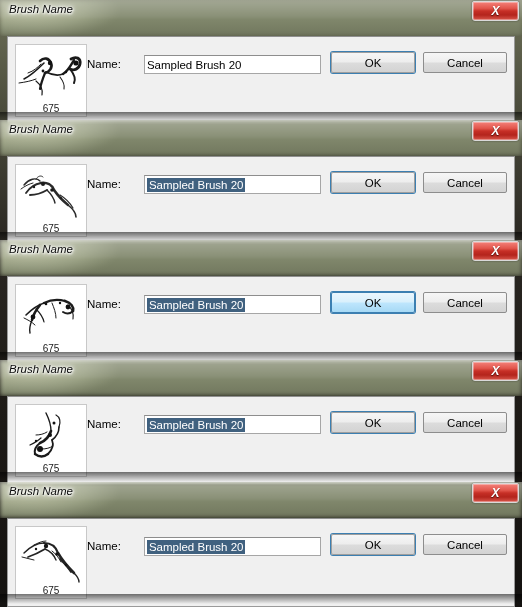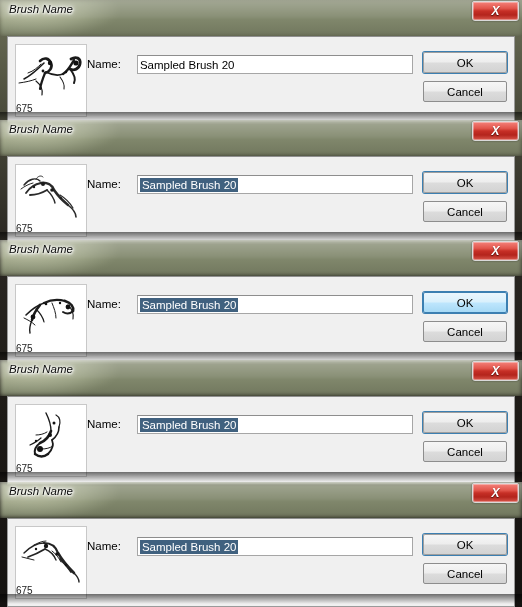--- a/index.html
+++ b/index.html
@@ -97,39 +97,39 @@
     background:#fff;
     border:1px solid #c8c8c8;
     box-sizing:border-box;
     position:relative;
     flex:0 0 auto;
     overflow:hidden;
   }
   .thumb svg{position:absolute;left:0;top:0;}
   .thumb-label{
     position:absolute;bottom:2px;left:0;right:0;
-    text-align:left;font-size:10px;color:#222;
+    text-align:center;font-size:10px;color:#222;
   }
 
   
   .form{
     flex:1 1 auto;
     display:flex;
     align-items:flex-start;
     padding-left:0;
     padding-top:11px;
   }
   .name-label{
     font-size:11.5px;color:#000;
     padding-top:3px;
     white-space:nowrap;
   }
   .name-input{
     flex:1 1 auto;
-    margin-left:16px;
+    margin-left:23px;
     height:19px;
     box-sizing:border-box;
     background:#fff;
     border:1px solid #a6a6a6;
     border-top-color:#8d8d8d;
     font-size:11.5px;
     color:#000;
     display:flex;align-items:center;
     padding:0 2px;
     overflow:hidden;
@@ -139,21 +139,21 @@
     background:#40617f;
     color:#ffffff;
     padding:1px 1px 1px 2px;
   }
 
   
   .btns{
     flex:0 0 auto;
     margin-left:10px;
     padding-top:8px;
-    display:flex;flex-direction:column;
+    display:flex;flex-direction:row;
     gap:8px;
   }
   .btn{
     width:84px;height:21px;
     box-sizing:border-box;
     font-size:11.5px;color:#000;
     display:flex;align-items:center;justify-content:center;
     border:1px solid #8d8d8d;
     border-radius:2px;
     background:linear-gradient(180deg,#f6f6f6 0%,#ededed 48%,#dcdcdc 52%,#d3d3d3 100%);

